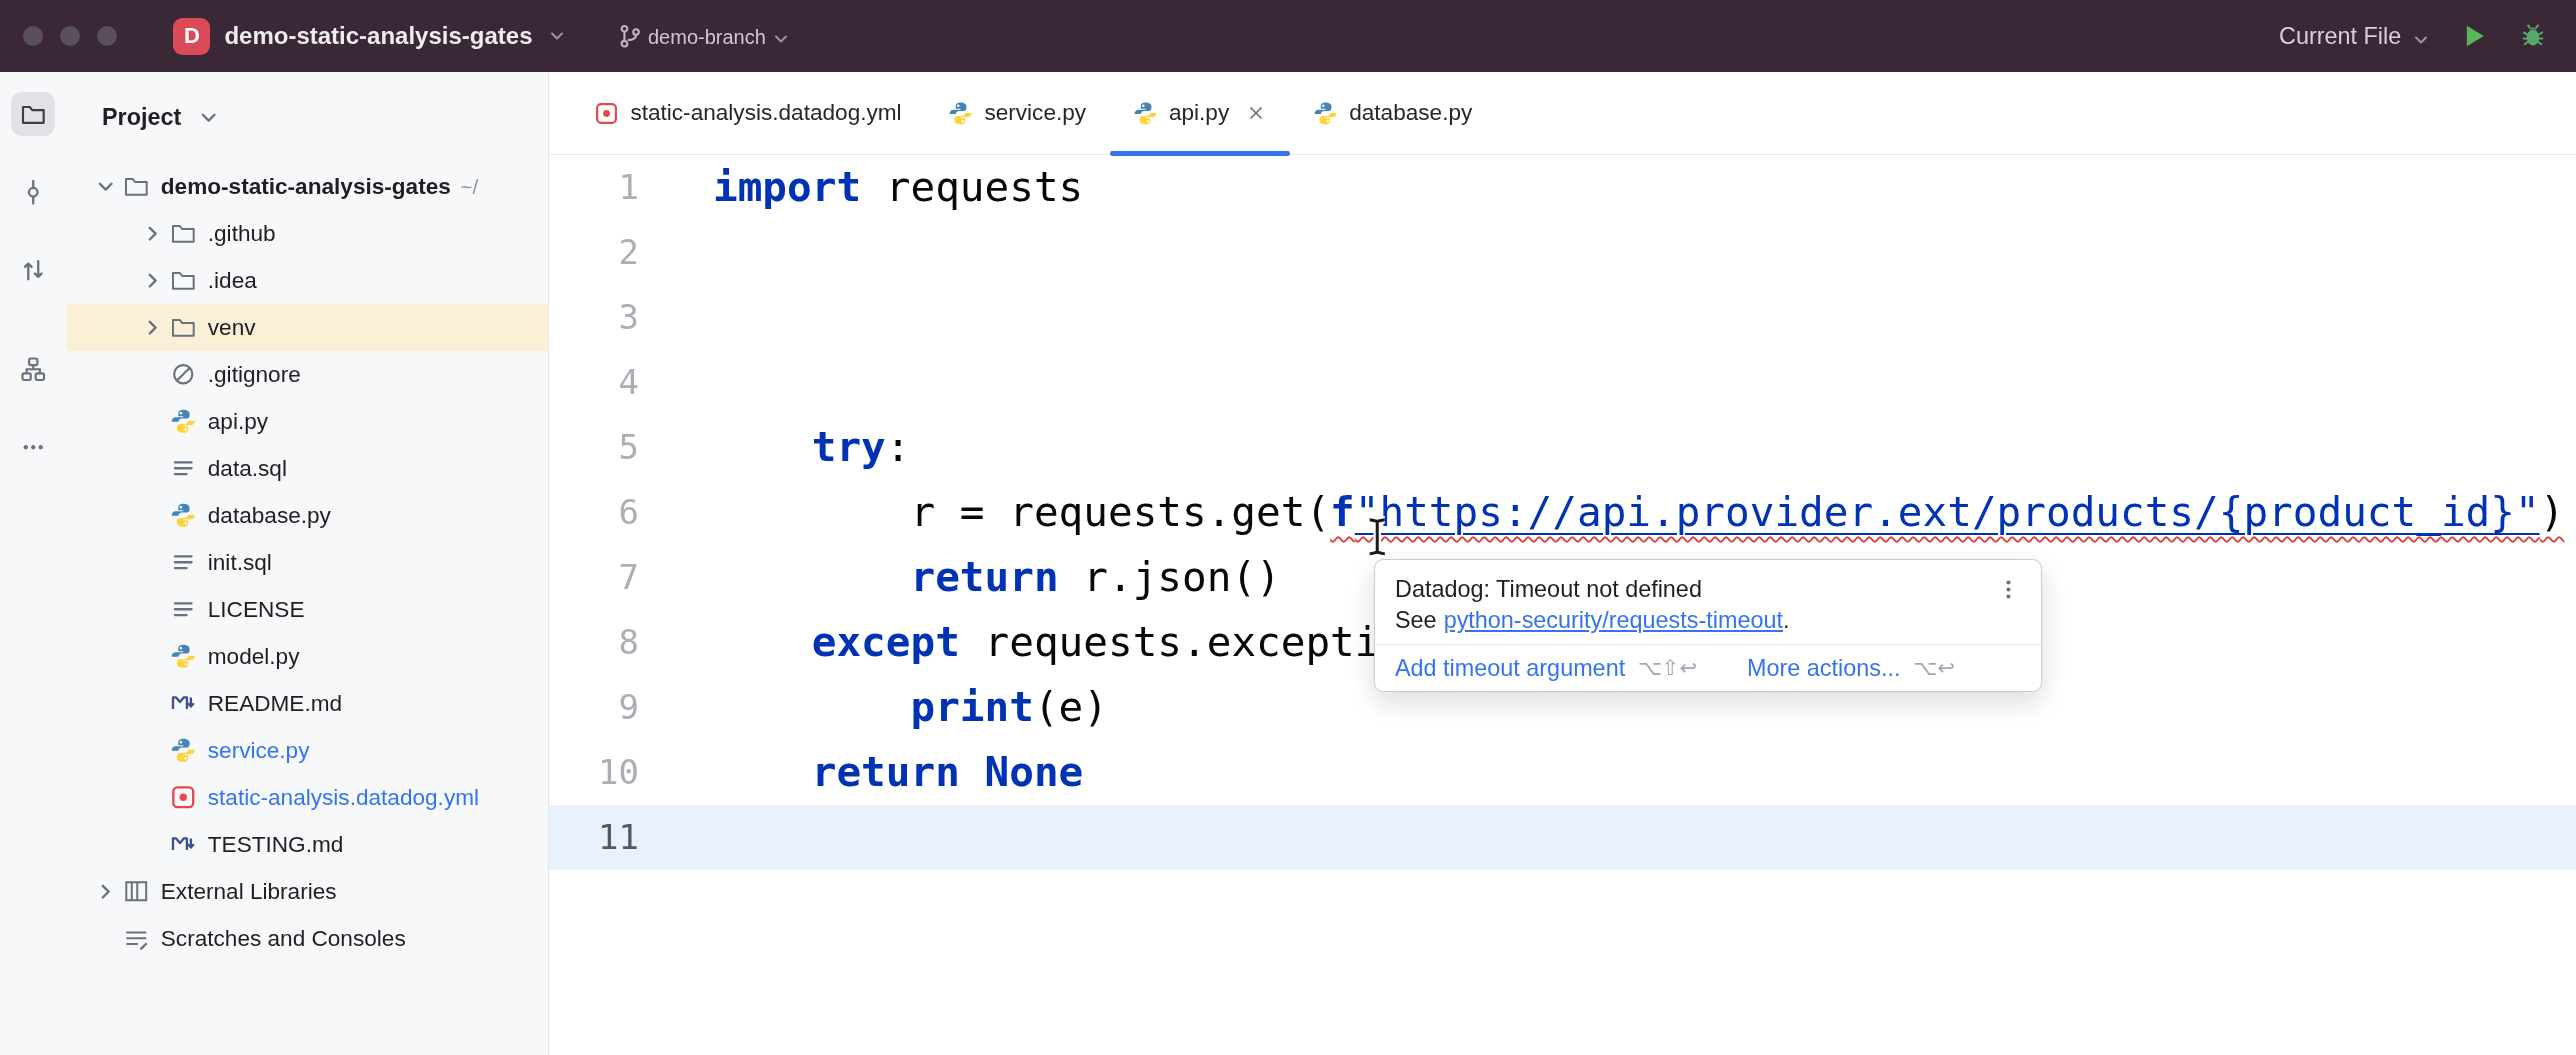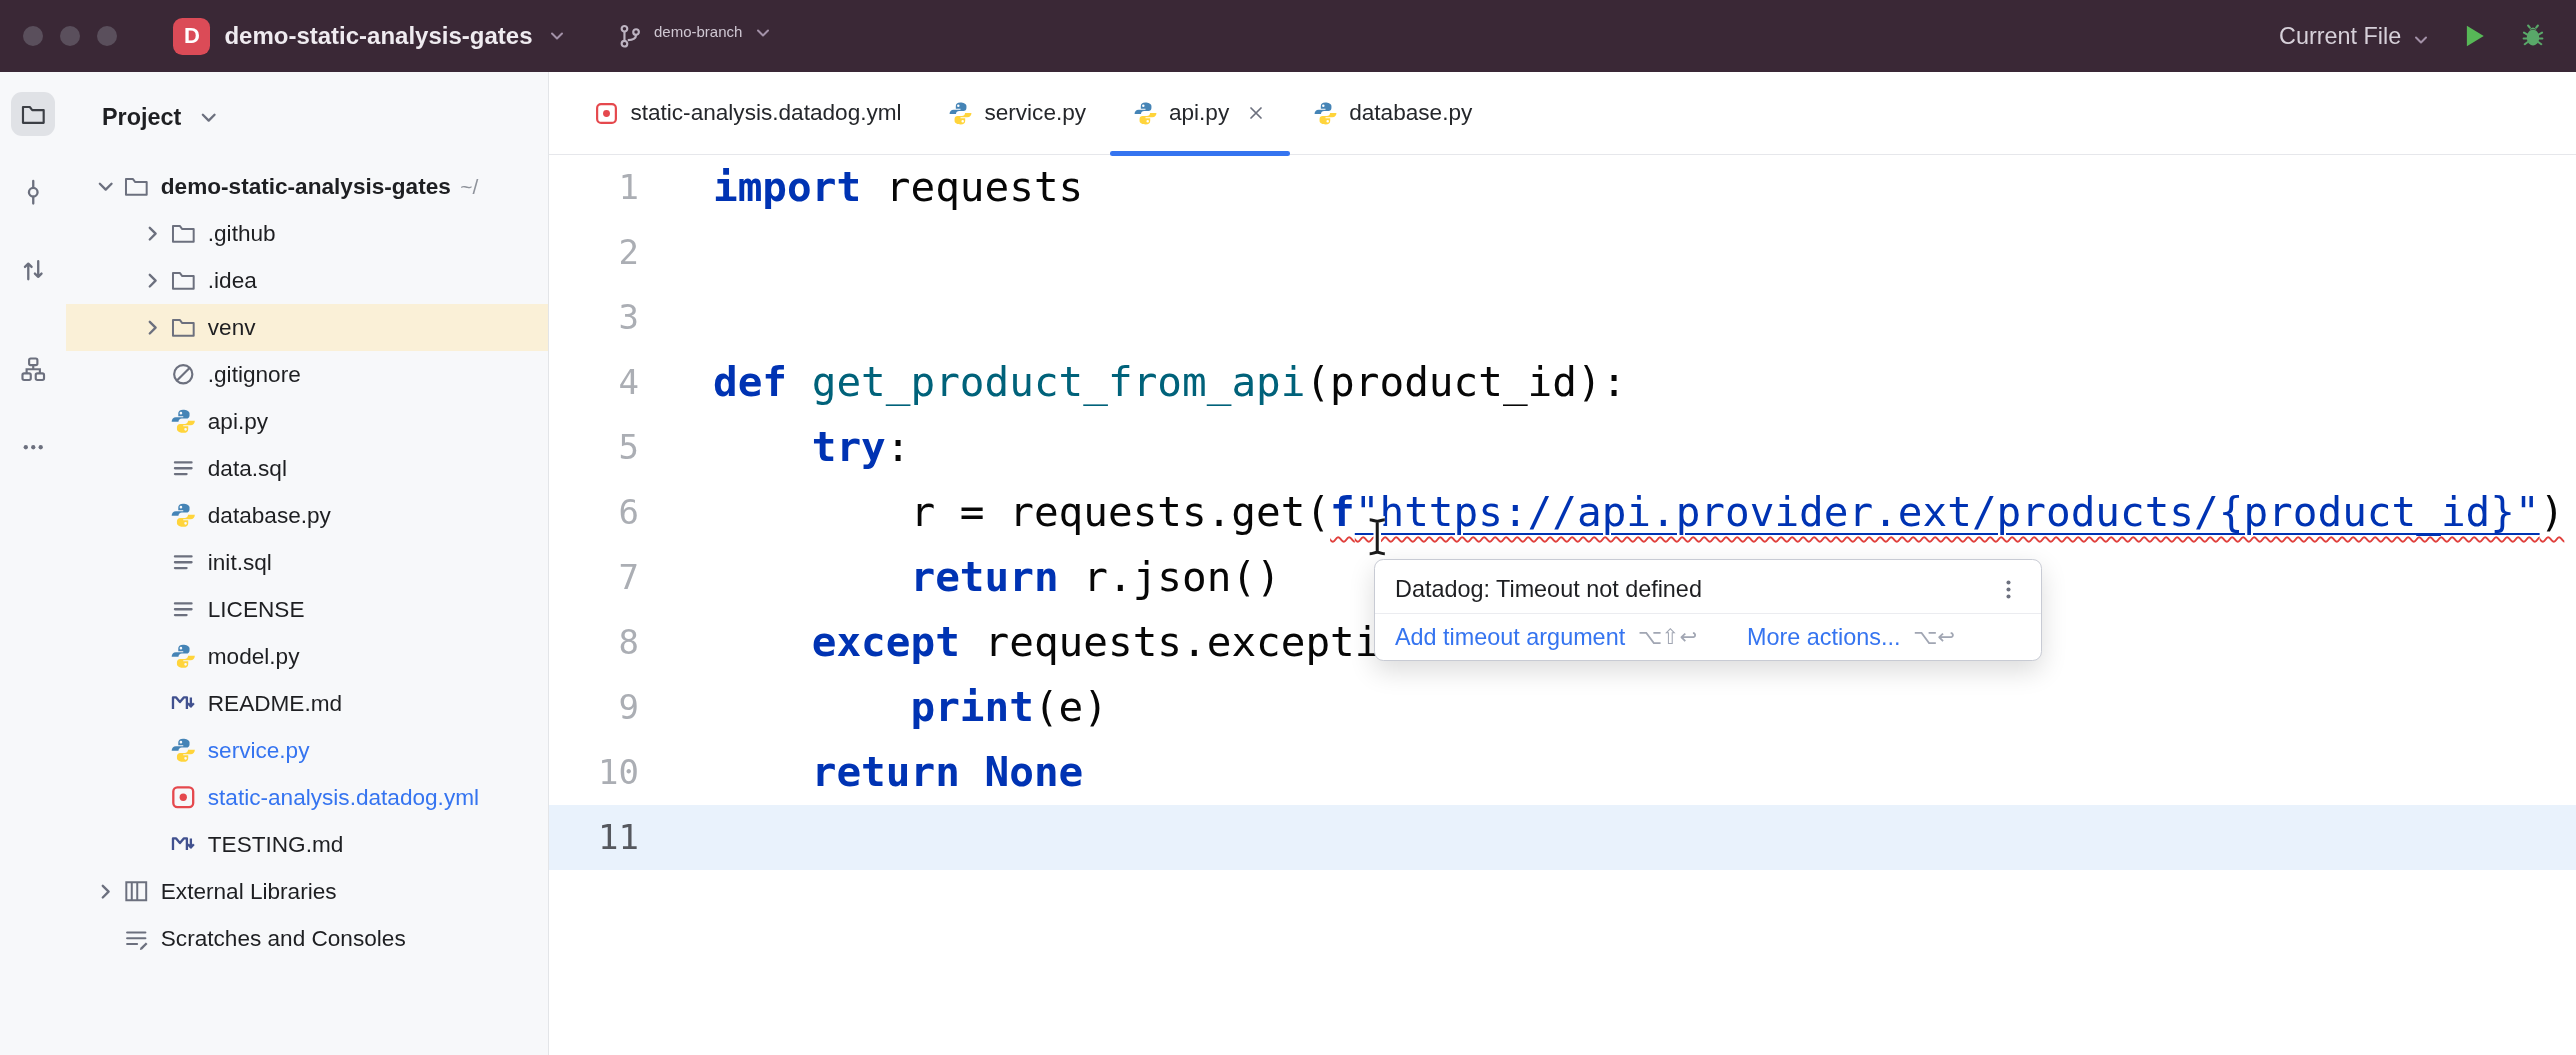--- a/index.html
+++ b/index.html
@@ -9,22 +9,22 @@
 
   
   .titlebar { height:72px; background:#3A2836; display:flex; align-items:center;
               padding:0 26.5px 0 23.4px; }
   .traffic { display:flex; gap:17px; margin-right:56px; }
   .dot { width:20px; height:20px; border-radius:50%; background:#5A4F5C; }
   .project-widget { display:flex; align-items:center; gap:14px; }
   .badge { width:37px; height:37px; border-radius:9.3px; background:#DB4B57; color:#fff;
            font-weight:700; font-size:22px; display:flex; align-items:center; justify-content:center; }
   .tb-name { color:#EFEBF0; font-size:24px; font-weight:600; white-space:nowrap; }
-  .branch-widget { display:flex; align-items:flex-start; gap:11px; margin-left:50px;
-                   color:#CFC7D2; font-size:15px; }
+  .branch-widget { display:flex; align-items:flex-end; gap:5px; margin-left:50px;
+                   color:#CFC7D2; font-size:20px; }
   .tb-right { margin-left:auto; display:flex; align-items:center; gap:26.5px;
               color:#D6D0D9; font-size:23.4px; }
   .runconf { display:flex; align-items:flex-end; gap:9.3px; }
   .tb-chev { width:20px; height:20px; color:#A391A8; display:inline-flex; }
   .tb-chev svg, .chevbox svg { width:100%; height:100%; }
   .tb-ico { width:26.5px; height:26.5px; color:#BDB3C1; display:inline-flex; }
   .tb-btn { width:33px; height:33px; display:inline-flex; align-items:center; justify-content:center; }
   .tb-btn svg { width:30px; height:30px; }
 
   
@@ -437,21 +437,21 @@
               </svg>
             </span>
             <span>database.py</span>
           </div>
         </div>
       <div class="editor">
         <div id="lines">
             <div class="cline"><span class="lnum">1</span><span class="ltext"><span class="tk-kw">import</span><span class="tk-p"> requests</span></span></div>
             <div class="cline"><span class="lnum">2</span><span class="ltext"></span></div>
             <div class="cline"><span class="lnum">3</span><span class="ltext"></span></div>
-            <div class="cline"><span class="lnum">4</span><span class="ltext"><span class="tk-kw">def</span><span class="tk-p"> </span><span class="tk-fn">get_product_from_api</span><span class="tk-p">(product_id):</span></span></div>
+            <div class="cline"><span class="lnum">4</span></div>
             <div class="cline"><span class="lnum">5</span><span class="ltext"><span class="tk-p">    </span><span class="tk-kw">try</span><span class="tk-p">:</span></span></div>
             <div class="cline"><span class="lnum">6</span><span class="ltext"><span class="tk-p">        r = requests.get(</span><span class="sq"><span class="tk-kw">f</span><span class="tk-lnk">"https://api.provider.ext/products/{product_id}"</span><span class="tk-p">)</span></span></span></div>
             <div class="cline"><span class="lnum">7</span><span class="ltext"><span class="tk-p">        </span><span class="tk-kw">return</span><span class="tk-p"> r.json()</span></span></div>
             <div class="cline"><span class="lnum">8</span><span class="ltext"><span class="tk-p">    </span><span class="tk-kw">except</span><span class="tk-p"> requests.excepti</span></span></div>
             <div class="cline"><span class="lnum">9</span><span class="ltext"><span class="tk-p">        </span><span class="tk-kw">print</span><span class="tk-p">(e)</span></span></div>
             <div class="cline"><span class="lnum">10</span><span class="ltext"><span class="tk-p">    </span><span class="tk-kw">return</span><span class="tk-p"> </span><span class="tk-kw">None</span></span></div>
             <div class="cline cur"><span class="lnum">11</span><span class="ltext"></span></div>
           </div>
 
         <div class="popup">
@@ -459,20 +459,23 @@
             <div class="popup-title-row">
               <span>Datadog: Timeout not defined</span>
               <span class="kebab" id="kebab-ico">
                   <svg viewBox="0 0 16 16" fill="currentColor">
                     <circle cx="8" cy="3.5" r="1.3"></circle>
                     <circle cx="8" cy="8" r="1.3"></circle>
                     <circle cx="8" cy="12.5" r="1.3"></circle>
                   </svg>
                 </span>
             </div>
+            <div class="popup-desc">
+              <span>See</span><a class="plink">python-security/requests-timeout</a><span>.</span>
+            </div>
           </div>
           <div class="popup-footer">
             <span class="paction">Add timeout argument</span>
             <span class="pshort">⌥⇧↩</span>
             <span class="paction more">More actions...</span>
             <span class="pshort">⌥↩</span>
           </div>
         </div>
 
         <span class="ibeam" id="ibeam"><svg viewBox="0 0 14 22">

